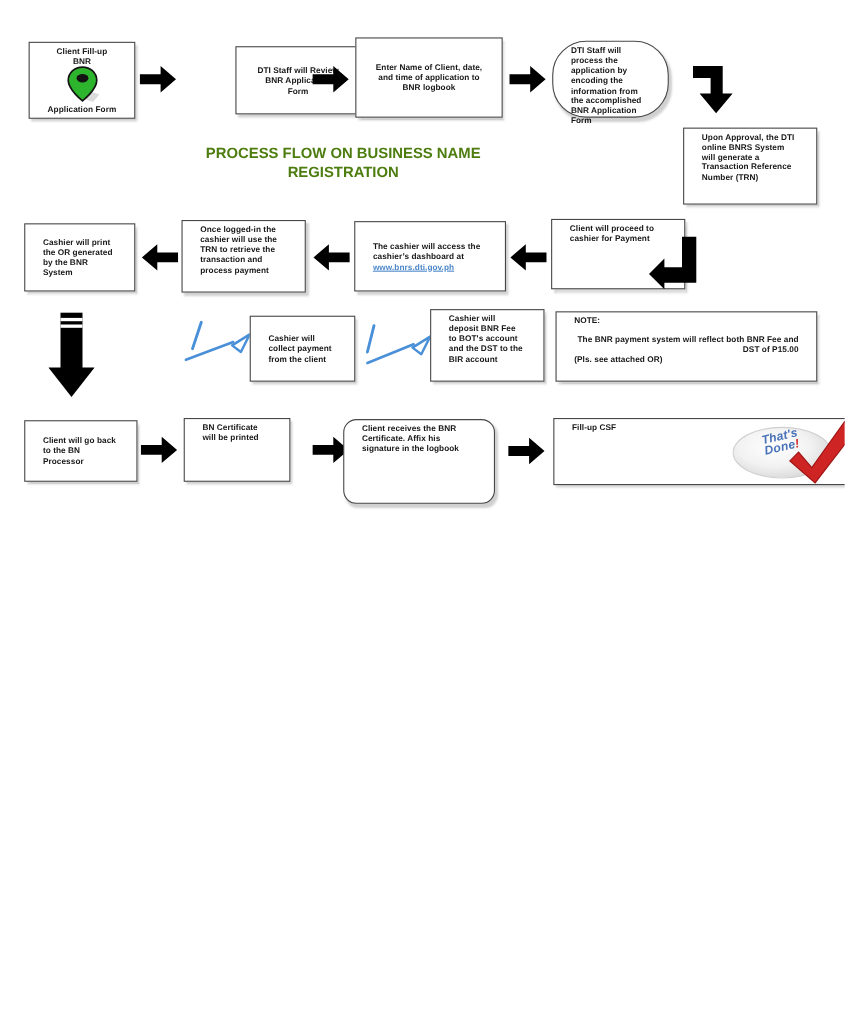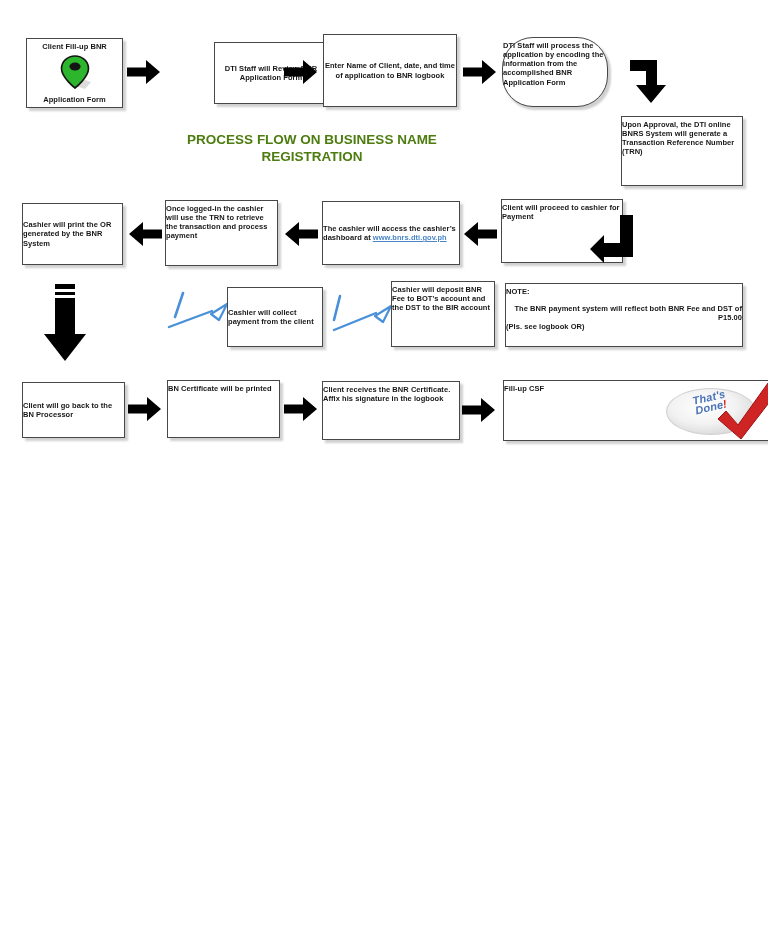--- a/index.html
+++ b/index.html
@@ -3,21 +3,21 @@
 <meta charset="utf-8">
 <style>
   html,body{margin:0;padding:0;background:#ffffff;}
   #canvas{
     position:relative;width:768px;height:932px;background:#ffffff;overflow:hidden;
     font-family:"Liberation Sans",sans-serif;color:#141414;
   }
   .box{
     position:absolute;background:#fff;border:1.5px solid #474747;
     box-shadow:2.5px 3px 2px rgba(150,150,150,.45);
-    font-size:7.5px;line-height:1.22;padding:3px 0;box-sizing:border-box;
+    font-size:7.5px;line-height:1.22;padding:3px 16px;box-sizing:border-box;
     color:#161616;font-weight:bold;letter-spacing:.05px;
   }
   .center{display:flex;align-items:center;justify-content:center;text-align:center;}
   .vcenter{display:flex;align-items:center;text-align:left;}
   .topleft{text-align:left;}
   .col{display:flex;flex-direction:column;align-items:center;justify-content:space-between;text-align:center;}
   .title{
     position:absolute;left:131px;top:132px;width:362px;text-align:center;
     font-size:13.5px;font-weight:bold;line-height:1.25;color:#4d7c0f;
   }
@@ -148,40 +148,40 @@
     <polygon points="47,26 63,16 55,32" fill="#fff" stroke="#4a90d9" stroke-width="2.2" stroke-linejoin="round"></polygon>
   </svg>
 
   <div class="box topleft" style="left:391px;top:281px;width:104px;height:66px;">
     <span>Cashier will deposit BNR Fee to BOT's account and the DST to the BIR account</span>
   </div>
 
   <div class="box topleft" style="left:505px;top:283px;width:238px;height:64px;">
     <div>NOTE:</div>
     <div class="notebody">The BNR payment system will reflect both BNR Fee and DST of P15.00</div>
-    <div>(Pls. see logbook OR)</div>
+    <div>(Pls. see attached OR)</div>
   </div>
 
   <div class="box vcenter" style="left:22px;top:382px;width:103px;height:56px;">
     <span>Client will go back to the BN Processor</span>
   </div>
 
   <svg class="arrow" style="left:128px;top:396px;" width="34" height="26" viewBox="0 0 34 26">
     <polygon points="0,8.5 19,8.5 19,1 33,13 19,25 19,17.5 0,17.5" fill="#000"></polygon>
   </svg>
 
-  <div class="box topleft" style="left:167px;top:380px;width:113px;height:58px;">
+  <div class="box topleft" style="left:167px;top:380px;width:97px;height:58px;">
     <span>BN Certificate will be printed</span>
   </div>
 
   <svg class="arrow" style="left:284px;top:396px;" width="34" height="26" viewBox="0 0 34 26">
     <polygon points="0,8.5 19,8.5 19,1 33,13 19,25 19,17.5 0,17.5" fill="#000"></polygon>
   </svg>
 
-  <div class="box topleft" style="left:322px;top:381px;width:138px;height:59px;">
+  <div class="box topleft" style="left:312px;top:381px;width:138px;height:77px;border-radius:12px;">
     <span>Client receives the BNR Certificate. Affix his signature in the logbook</span>
   </div>
 
   <svg class="arrow" style="left:462px;top:397px;" width="34" height="26" viewBox="0 0 34 26">
     <polygon points="0,8.5 19,8.5 19,1 33,13 19,25 19,17.5 0,17.5" fill="#000"></polygon>
   </svg>
 
   <div class="box topleft" style="left:503px;top:380px;width:285px;height:61px;">
     <span>Fill-up CSF</span>
     <div class="badge">

